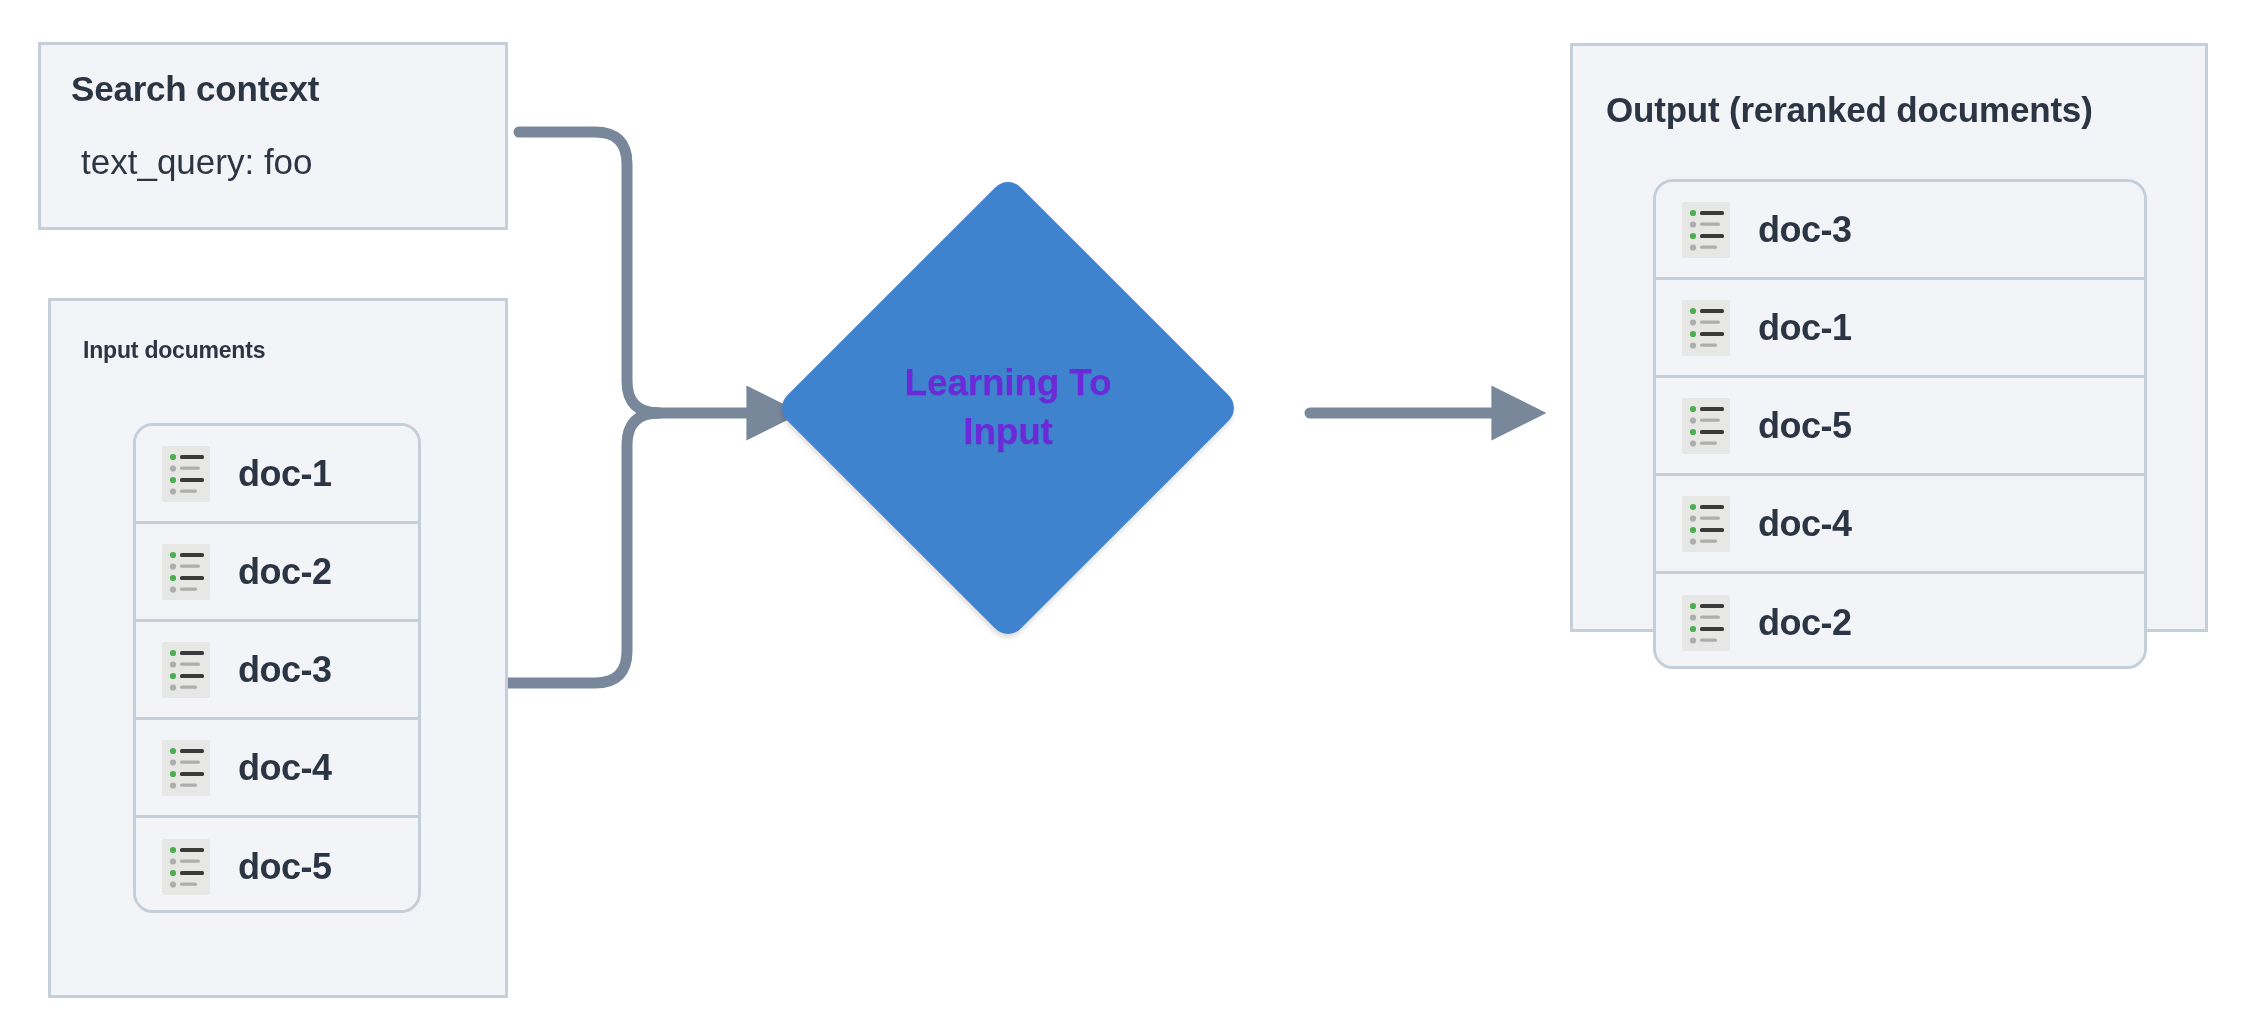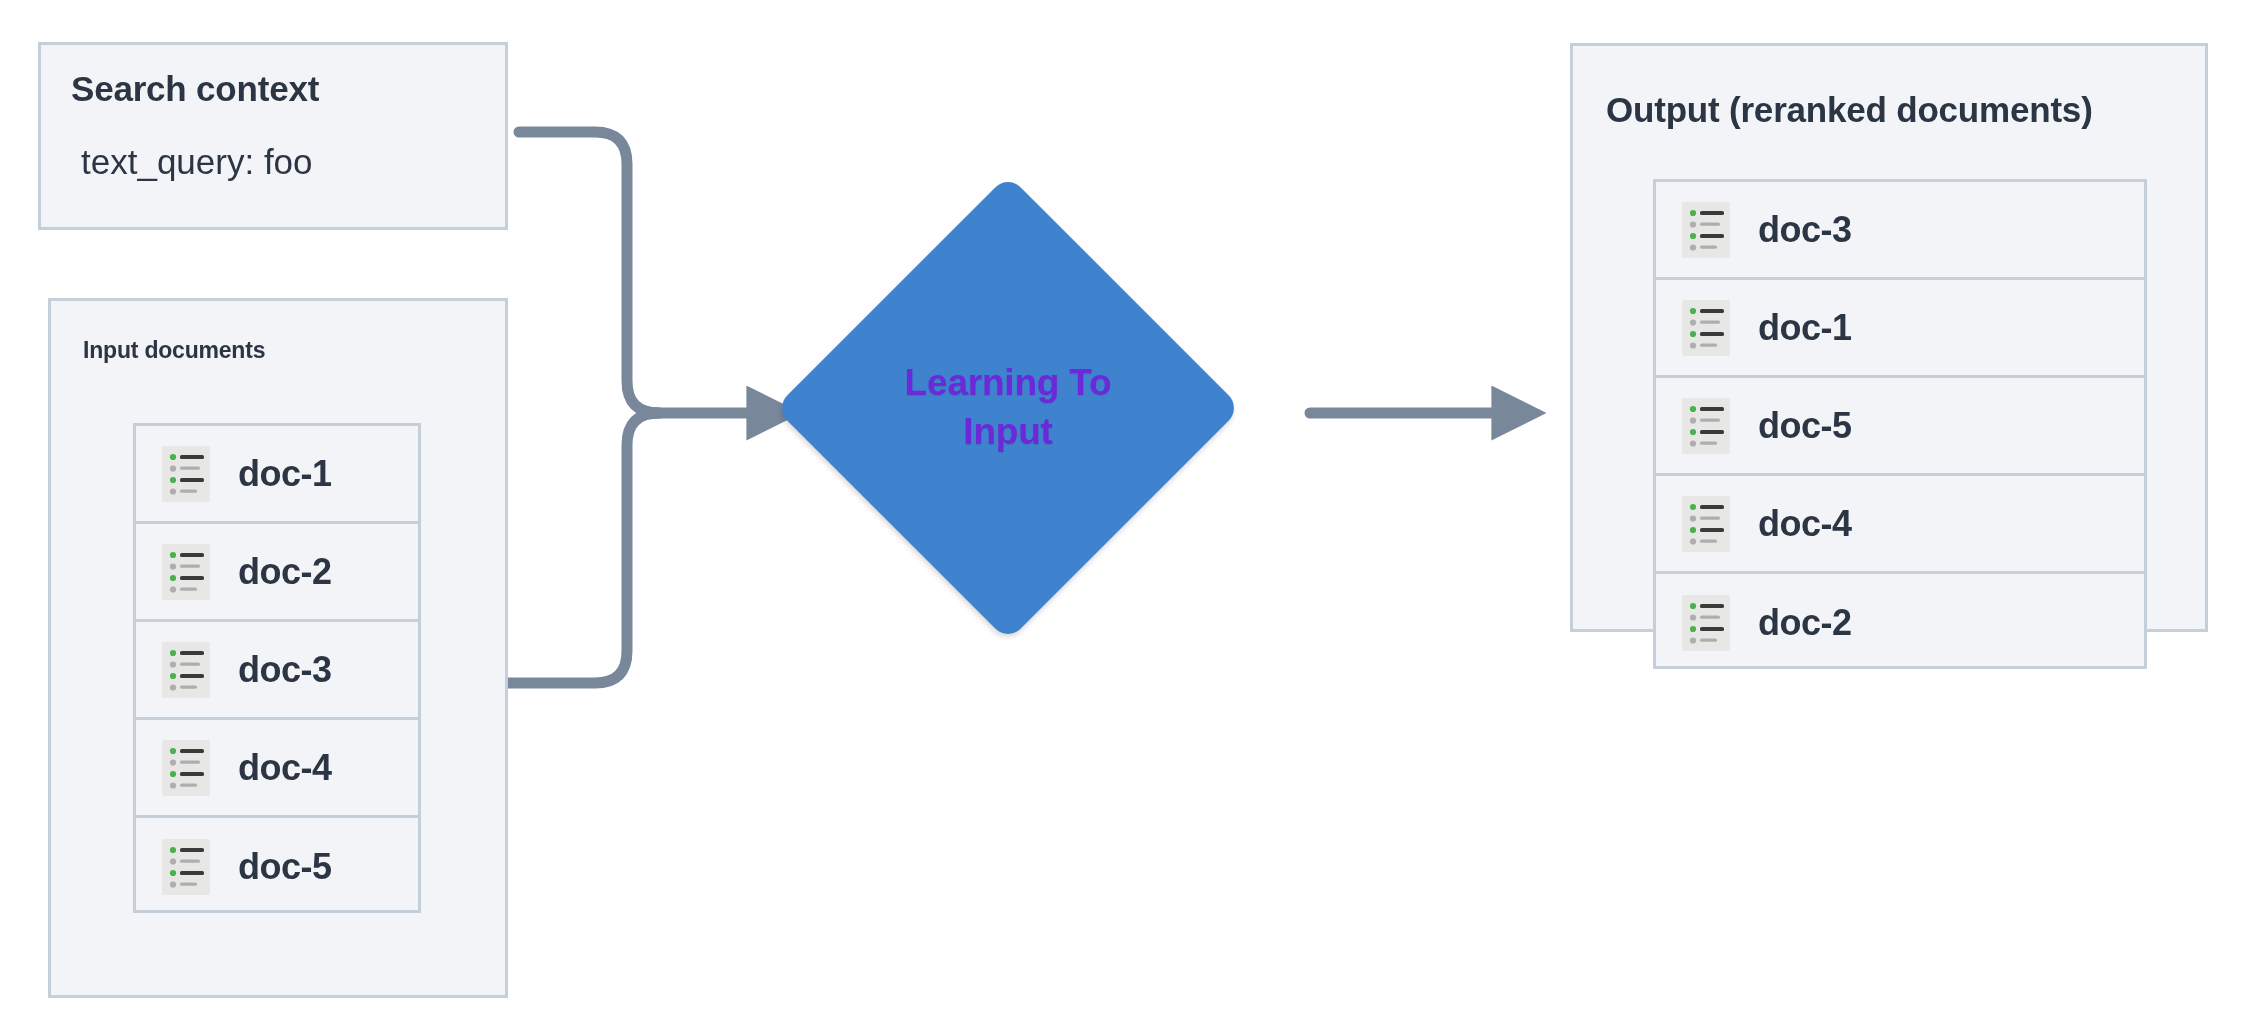--- a/index.html
+++ b/index.html
@@ -87,21 +87,21 @@
     left: 33px;
     top: 44px;
     font-size: 35px;
   }
 
   
   .doc-list {
     position: absolute;
     box-sizing: border-box;
     border: 3px solid #c4cfda;
-    border-radius: 0;
+    border-radius: 20px;
     background: #f2f4f7;
     overflow: hidden;
   }
   #input-doc-list {
     left: 82px;
     top: 122px;
     width: 288px;
     height: 490px;
   }
   #output-doc-list {

